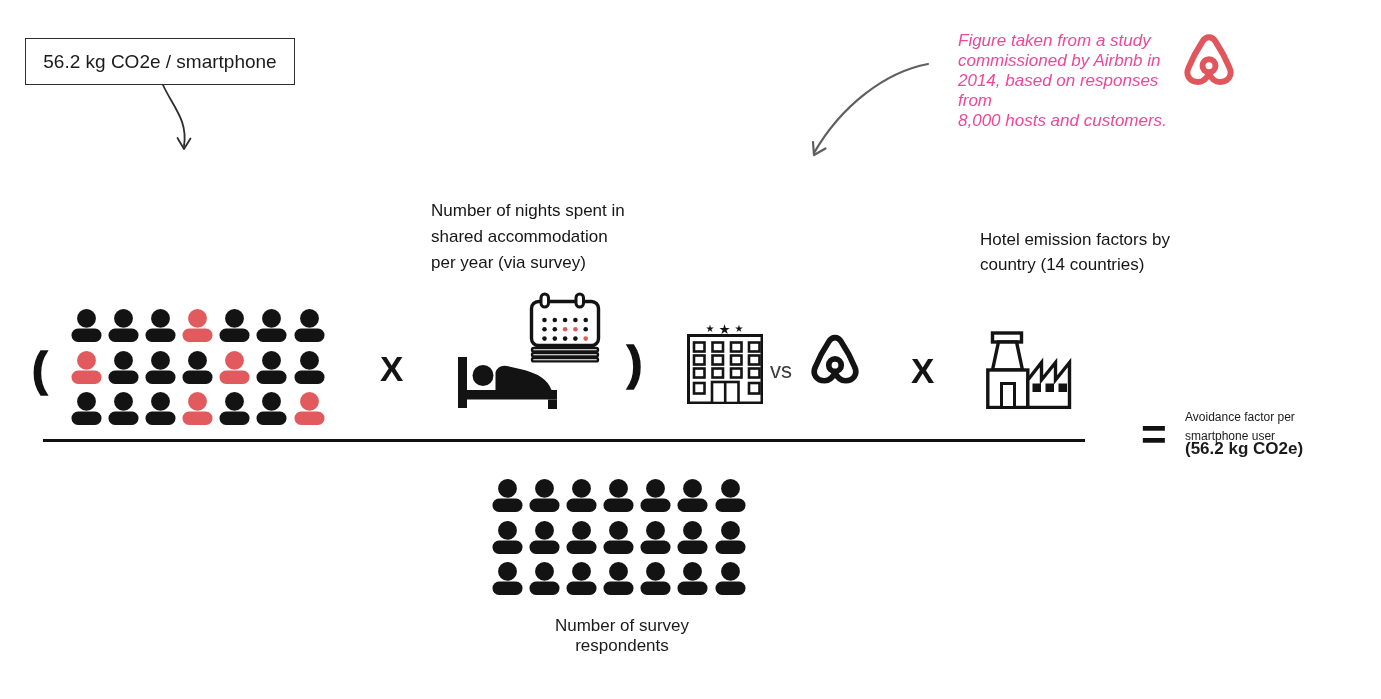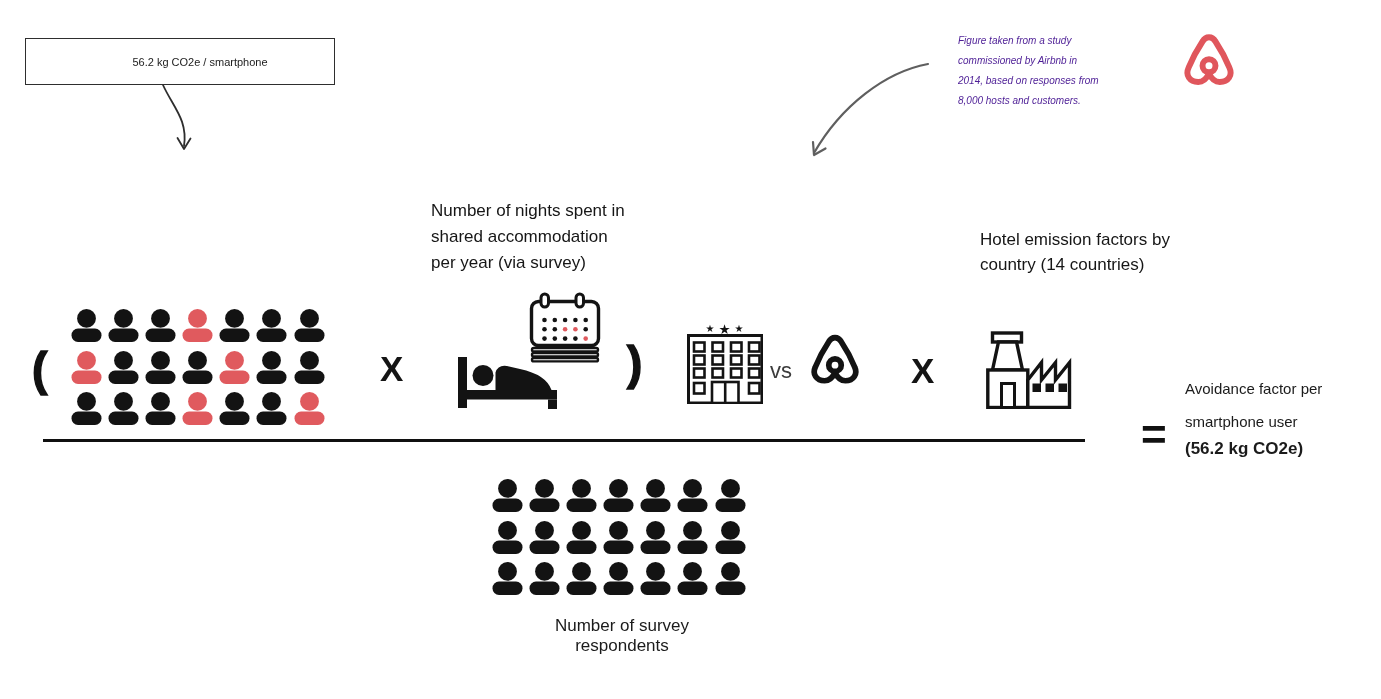--- a/index.html
+++ b/index.html
@@ -1,24 +1,24 @@
 <!DOCTYPE html>
 <html><head>
 <meta charset="utf-8">
 <style>
   html,body { margin:0; padding:0; background:#fff; }
   .canvas { position:relative; width:1381px; height:699px; background:#ffffff;
             font-family:"Liberation Sans", sans-serif; color:#1b1b1b; overflow:hidden; }
   .abs { position:absolute; }
 
   .co2-box { left:25px; top:38px; width:268px; height:45px; border:1.7px solid #2e2e2e;
-             display:flex; align-items:center; justify-content:center; font-size:11px;padding-left:40px; }
-
-  .note { left:958px; top:31px; width:225px; font-size:10px; line-height:20px;
-          font-style:italic; white-space:pre-line; color:#4c1d95; }
+             display:flex; align-items:center; justify-content:center; font-size:19px; }
+
+  .note { left:958px; top:31px; width:225px; font-size:17px; line-height:20px;
+          font-style:italic; white-space:pre-line; color:#ec4899; }
 
   .label { font-size:17px; line-height:26px; white-space:pre-line; color:#161616; }
   .label-1 { left:70px;  top:198px; width:300px; }
   .label-2 { left:410px; top:198px; width:250px;margin-left:21px; }
   .label-3 { left:692px; top:179px; width:290px; font-size:16px; line-height:22.5px; }
   .label-4 { left:980px; top:227px; width:250px; line-height:25px; }
 
   .paren { font-size:46px; font-weight:700; line-height:52px; color:#111;
            -webkit-text-stroke:1.4px #111; }
   .paren-open  { left:32px;  top:343px; }
@@ -30,21 +30,21 @@
   .op-vs { left:770px; top:362px; font-size:22px; color:#3c3c3c; line-height:17.5px; }
   .op-eq { left:1141px; top:413px; font-size:44px; font-weight:800; line-height:44px; color:#111; }
 
   .people-grid { display:grid; grid-template-columns:repeat(7, 37.1px); grid-auto-rows:41.6px; }
   .people-grid .person { display:block; }
   .grid-numerator   { left:71px;  top:309px; }
   .grid-denominator { left:492px; top:479px; }
 
   .divider { left:43px; top:439px; width:1042px; height:3.2px; background:#101010; }
 
-  .result-text  { left:1185px; top:372px; width:195px; font-size:15px; line-height:33px; white-space:pre-line; }
+  .result-text  { left:1185px; top:408px; width:195px; font-size:12px; line-height:19px; white-space:pre-line; }
   .result-value { left:1185px; top:439px; width:195px; font-size:17px; font-weight:700; }
 
   .denom-label { left:487px; top:616px; width:270px; text-align:center;
                  font-size:17px; line-height:20px; white-space:pre-line; }
 </style>
 </head>
 <body>
 
 <div class="canvas">
 

